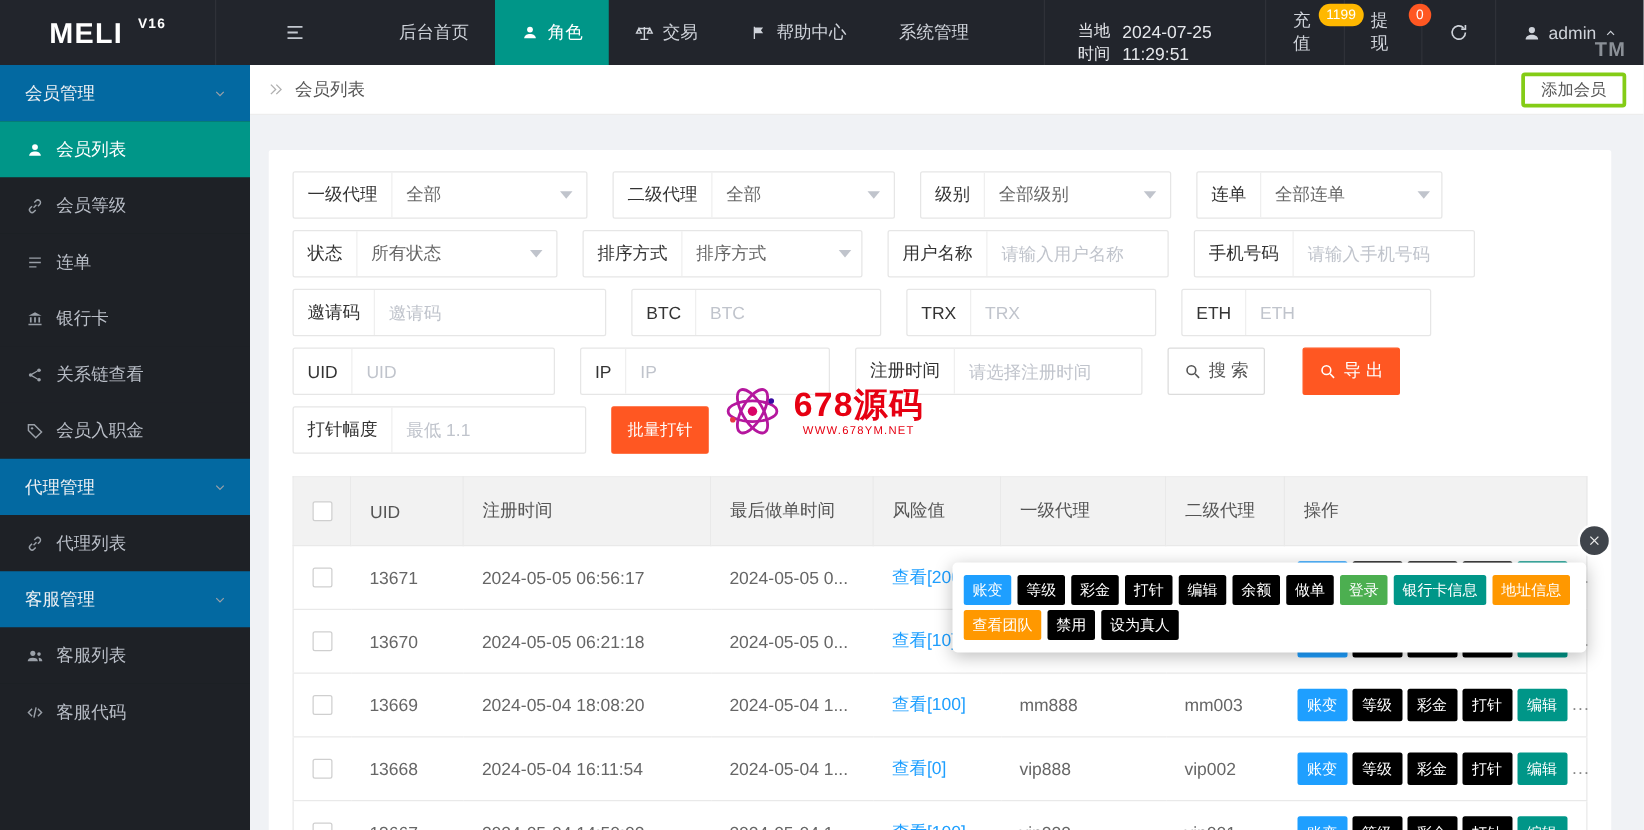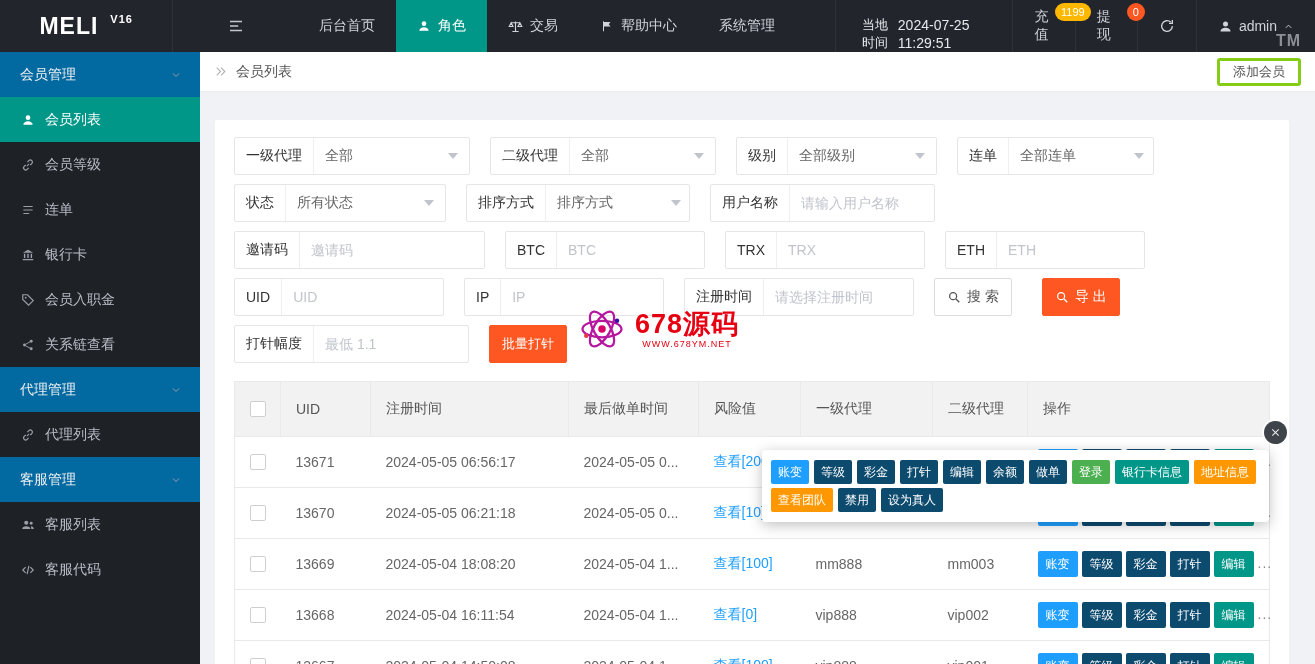--- a/index.html
+++ b/index.html
@@ -102,21 +102,21 @@
     border-bottom:1px solid #e9e9e9; background:#fff; }
   .cb-cell{ text-align:center; padding:0 !important; }
   .checkbox{ width:16px; height:16px; border:1px solid #cfcfcf; border-radius:2px;
     background:#fff; margin:0 auto; cursor:pointer; }
   .risk-link{ color:#1e9fff; text-decoration:none; cursor:pointer; }
   .op-cell{ padding:0 10px !important; white-space:nowrap; }
 
   .abtn{ display:inline-block; height:26px; line-height:26px; padding:0 8px;
     border-radius:2px; color:#fff; font-size:12px; margin-right:4px; cursor:pointer;
     white-space:nowrap; }
-  .b-blue{ background:#1e9fff; } .b-red{ background:#0c4a6e; }
+  .b-blue{ background:#1e9fff; } .b-red{ background:#000000; }
   .b-green{ background:#009688; } .b-lgreen{ background:#4caf50; }
   .b-orange{ background:#ff9800; }
   .more{ color:#888; font-size:14px; cursor:pointer; letter-spacing:1px; }
 
   
   .popup{ position:absolute; left:762px; top:450px; width:507px; background:#fff;
     border-radius:4px; box-shadow:0 3px 14px rgba(0,0,0,0.25); padding:6px 9px; z-index:100; }
   .prow{ display:flex; gap:5px; margin:4px 0; }
   .popup .abtn{ margin-right:0; height:24px; line-height:24px; padding:0 7px; }
   .popup-close{ position:absolute; top:-29px; right:-18px; width:23px; height:23px;
@@ -250,37 +250,37 @@
     <span class="sicon">
         <svg viewBox="0 0 24 24" width="14" height="14" fill="currentColor">
           <path d="M12 3L3 8h18z"></path>
           <path d="M5 10h2.4v7H5zm5.8 0h2.4v7h-2.4zm5.8 0H19v7h-2.4zM3 19h18v2H3z"></path>
         </svg>
       </span>
     <span>银行卡</span>
   </div>
   <div class="side-item">
     <span class="sicon">
-        <svg viewBox="0 0 24 24" width="14" height="14" fill="none" stroke="currentColor" stroke-width="2">
-          <path d="M3 3h8l10 10-8 8L3 11z"></path>
-          <circle cx="8" cy="8" r="1.6" fill="currentColor" stroke="none"></circle>
-        </svg>
-      </span>
-    <span>会员入职金</span>
-  </div>
-  <div class="side-item">
-    <span class="sicon">
         <svg viewBox="0 0 24 24" width="14" height="14" fill="currentColor">
           <circle cx="6" cy="12" r="2.5"></circle>
           <circle cx="17.5" cy="5.5" r="2.5"></circle>
           <circle cx="17.5" cy="18.5" r="2.5"></circle>
           <path d="M7.8 10.8l7.6-4.2M7.8 13.2l7.6 4.2" stroke="currentColor" stroke-width="1.6"></path>
         </svg>
       </span>
     <span>关系链查看</span>
+  </div>
+  <div class="side-item">
+    <span class="sicon">
+        <svg viewBox="0 0 24 24" width="14" height="14" fill="none" stroke="currentColor" stroke-width="2">
+          <path d="M3 3h8l10 10-8 8L3 11z"></path>
+          <circle cx="8" cy="8" r="1.6" fill="currentColor" stroke="none"></circle>
+        </svg>
+      </span>
+    <span>会员入职金</span>
   </div>
   <div class="side-group">
     <span>代理管理</span>
     <span class="chev">
         <svg viewBox="0 0 24 24" width="12" height="12" fill="none" stroke="currentColor" stroke-width="2">
           <path d="M6 9l6 6 6-6"></path>
         </svg>
       </span>
   </div>
   <div class="side-item">
@@ -378,20 +378,24 @@
     <div class="fgroup" style="width:224px">
       <span class="flabel">排序方式</span>
       <div class="fselect">
         <span class="fval">排序方式</span>
         <span class="caret"></span>
       </div>
     </div>
     <div class="fgroup" style="width:225px">
       <span class="flabel">用户名称</span>
       <input class="finput" placeholder="请输入用户名称" style="">
+    </div>
+    <div class="fgroup" style="width:225px">
+      <span class="flabel">手机号码</span>
+      <input class="finput" placeholder="请输入手机号码" style="">
     </div>
   </div>
 
   <div class="filter-row">
     <div class="fgroup" style="width:251px">
       <span class="flabel">邀请码</span>
       <input class="finput" placeholder="邀请码" style="">
     </div>
     <div class="fgroup" style="width:200px">
       <span class="flabel">BTC</span>

